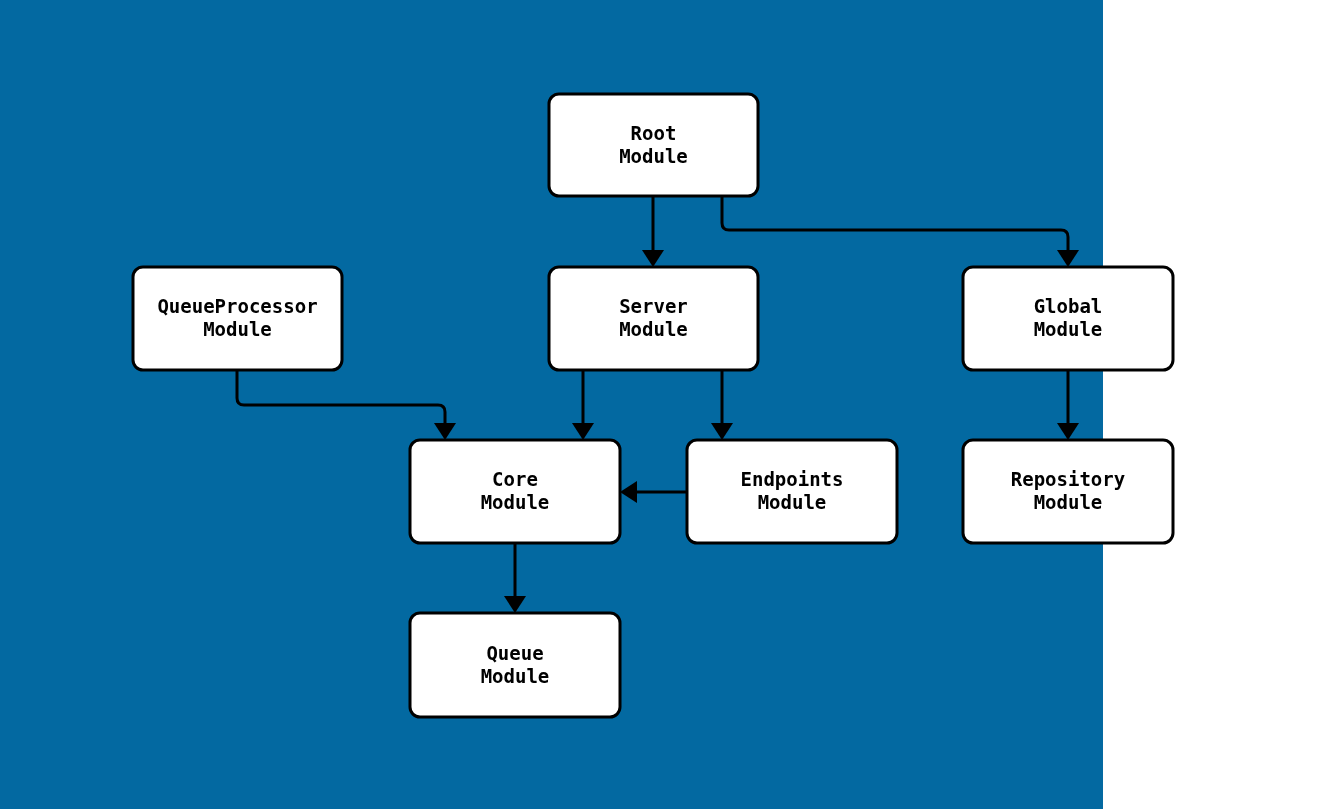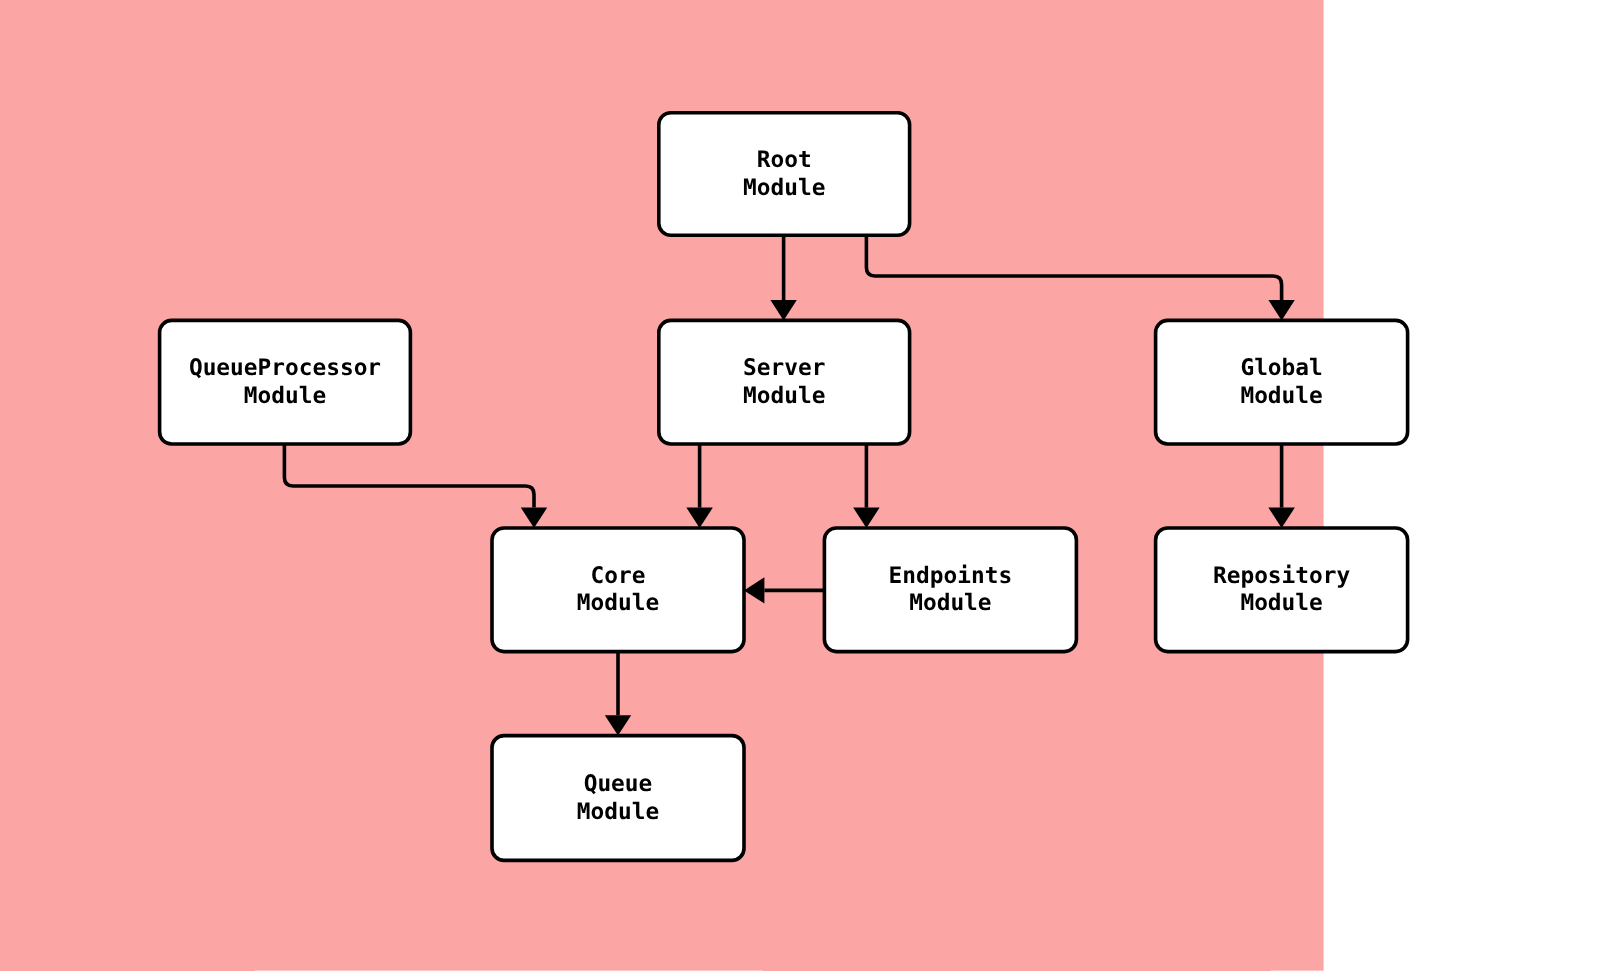--- a/index.html
+++ b/index.html
@@ -11,21 +11,21 @@
   body {
     width: 1337px;
     height: 809px;
     overflow: hidden;
     font-family: "DejaVu Sans Mono", "Liberation Mono", monospace;
   }
   #diagram-root {
     position: relative;
     width: 1103px;
     height: 809px;
-    background: #fca5a5;
+    background: #0369a1;
     text-align: center;
   }
   svg#diagram-canvas {
     position: absolute;
     top: 0;
     left: 0;
     width: 1337px;
     height: 809px;
     display: block;
   }

